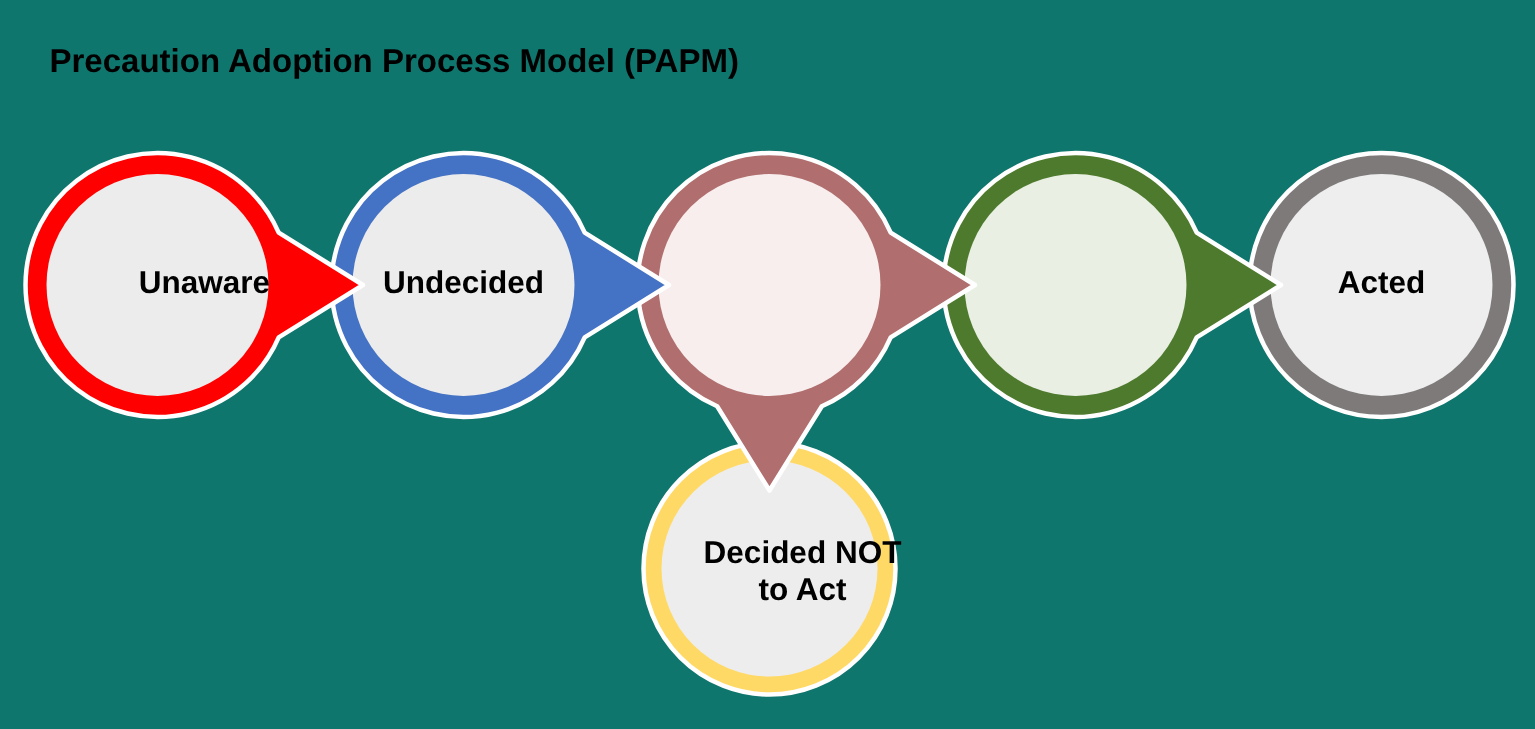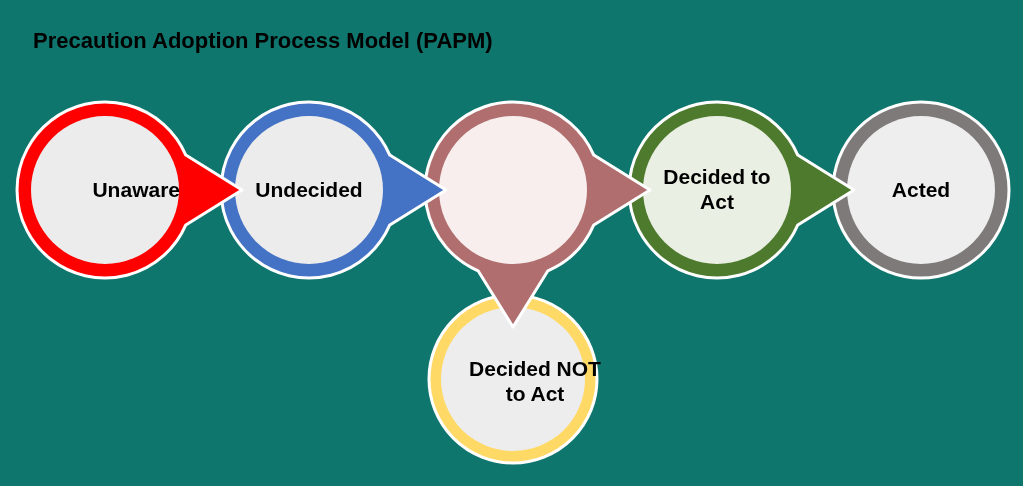--- a/index.html
+++ b/index.html
@@ -83,19 +83,18 @@
       <path d="M 242 190 L 185.8 155.1 A 88 88 0 1 0 185.8 224.9 Z" stroke="#FFFFFF" stroke-width="3" stroke-linejoin="round" fill="#FF0000"></path>
       <circle cx="105" cy="190" r="74" fill="#ECECEC"></circle>
     </g>
   </svg>
 
   <div class="stage-label" style="left:105px; top:190px;text-align:right;">Unaware</div>
 
   <div class="stage-label" style="left:309px; top:190px;">Undecided</div>
 
 
-  <div class="stage-label narrow" style="left:717px; top:190px;">Decided to Act</div>
 
   <div class="stage-label" style="left:921px; top:190px;">Acted</div>
 
   <div class="stage-label narrow" style="left:513px; top:382px;padding-left:44px;">Decided NOT to Act</div>
 
 </div>
 
 </body></html>

